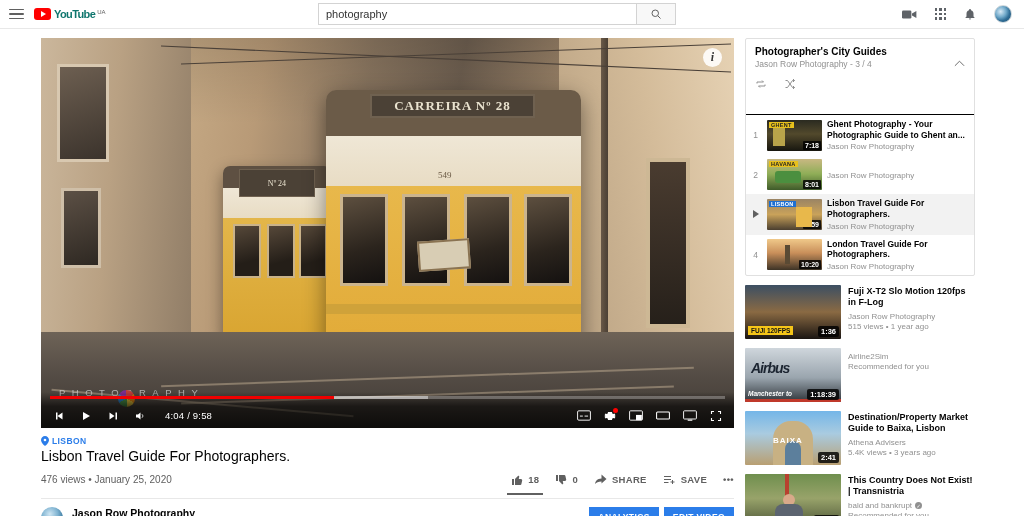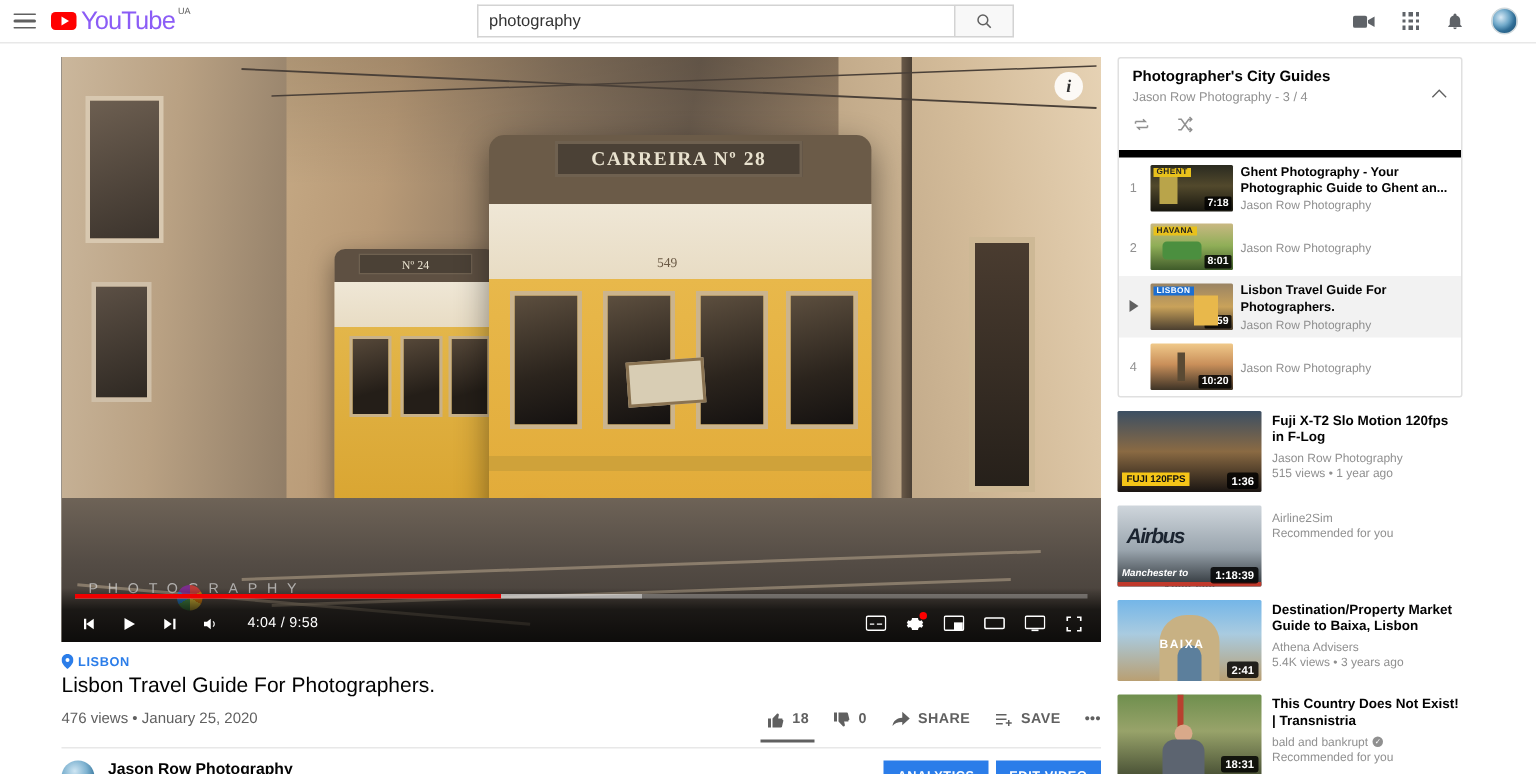--- a/index.html
+++ b/index.html
@@ -23,21 +23,21 @@
   .logo { display: flex; align-items: center; gap: 3px; cursor: pointer; position: relative; }
   .logo-badge {
     width: 17px; height: 12px; background: #ff0000; border-radius: 3px;
     display: flex; align-items: center; justify-content: center;
   }
   .logo-badge .tri {
     width: 0; height: 0; border-left: 5px solid #fff;
     border-top: 3px solid transparent; border-bottom: 3px solid transparent;
     margin-left: 1px;
   }
-  .logo-word { font-size: 17px; font-weight: normal; color: #8b5cf6; letter-spacing: -0.6px; }
+  .logo-word { font-size: 11px; font-weight: bold; color: #0f766e; letter-spacing: -0.6px; }
   .logo-sup { font-size: 6px; color: #606060; align-self: flex-start; margin-top: 1px; margin-left: -1px; }
 
   .search-wrap {
     position: absolute; left: 318px; top: 3px;
     display: flex; height: 22px;
   }
   .search-box {
     width: 318px; height: 22px;
     border: 1px solid #d3d3d3; border-right: none;
     padding: 0 7px; font-size: 11px; color: #333;
@@ -142,21 +142,21 @@
     position:absolute; width: 9px; height: 9px; border-radius:50%; background:#ff6a4a;
     box-shadow: 0 0 7px #ff5a33; bottom: 44px;
   }
   .tram-small {
     position: absolute; left: 182px; top: 128px; width: 108px; height: 172px;
     background: linear-gradient(180deg,#5e5042 0%, #5e5042 22px, #efe7d6 22px, #e8dcc4 52px, #e3b64a 52px, #d9a531 100%);
     border-radius: 7px 7px 3px 3px;
     box-shadow: 0 6px 16px rgba(0,0,0,.4);
   }
   .tram-small .dest2 {
-    position:absolute; left: 16px; top: 3px; width: 76px; height: 14px;
+    position:absolute; left: 16px; top: 3px; width: 76px; height: 28px;
     background:#4b4136; border:1px solid #6f6150; color:#e9e2cf;
     font-size: 8px; display:flex; align-items:center; justify-content:center;
     font-family: "Liberation Serif", serif;
   }
   .tram-small .g {
     position:absolute; top: 58px; width: 28px; height: 54px;
     background: linear-gradient(165deg,#564839 0%,#241e18 70%); border:2px solid #c9b289;
   }
   .wires { position:absolute; left:0; top:0; width:100%; height:70px; }
 
@@ -231,21 +231,21 @@
     background: #2b7de9; color: #fff; font-size: 8.5px; font-weight: bold;
     letter-spacing: .4px; padding: 5px 9px; cursor: pointer; border: none;
     font-family: "Liberation Sans", sans-serif;
   }
 
   
   .playlist {
     width: 230px; margin-left: 0; border: 1px solid #e0e0e0; border-radius: 2px;
     background: #fff; margin-bottom: 9px;
   }
-  .pl-head { padding: 7px 9px 6px 9px; position: relative; border-bottom: 5px solid #000000; }
+  .pl-head { padding: 7px 9px 20px 9px; position: relative; border-bottom: 1px solid #000000; }
   .pl-title { font-size: 10px; font-weight: bold; color: #030303; }
   .pl-sub { font-size: 8.5px; color: #909090; margin-top: 2px; }
   .pl-chevron { position:absolute; right: 9px; top: 14px; cursor:pointer; color:#606060; }
   .pl-tools { display:flex; gap: 17px; margin-top: 7px; }
   .pl-tool { cursor:pointer; color: #909090; }
   .pl-items { max-height: 170px; overflow: hidden; }
   .pl-item {
     display:flex; align-items:center; gap: 5px; padding: 4px 7px 4px 3px; cursor: pointer;
   }
   .pl-item.active { background: #f2f2f2; }
@@ -614,20 +614,21 @@
               <div class="pl-vt">Lisbon Travel Guide For Photographers.</div>
               <div class="pl-ch">Jason Row Photography</div>
             </div>
           </div>
           <div class="pl-item">
             <div class="pl-idx">4</div>
             <div class="pl-thumb th-london">
               <span class="pl-dur">10:20</span>
             </div>
             <div class="pl-info">
+              <div class="pl-vt">London Travel Guide For Photographers.</div>
               <div class="pl-ch">Jason Row Photography</div>
             </div>
           </div>
         </div>
     </div>
 
     <div class="recs" id="recommended-list">
         <div class="rec">
           <div class="rec-thumb rt-fuji">
             <span class="ov">FUJI 120FPS</span>

